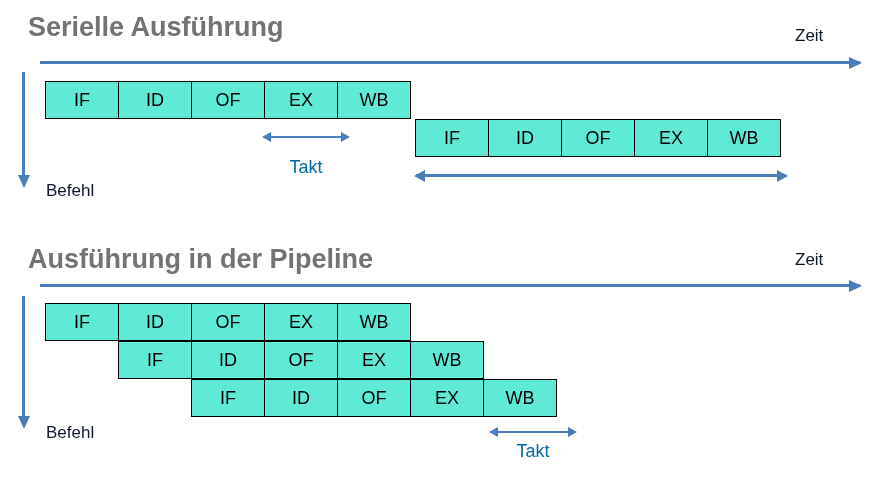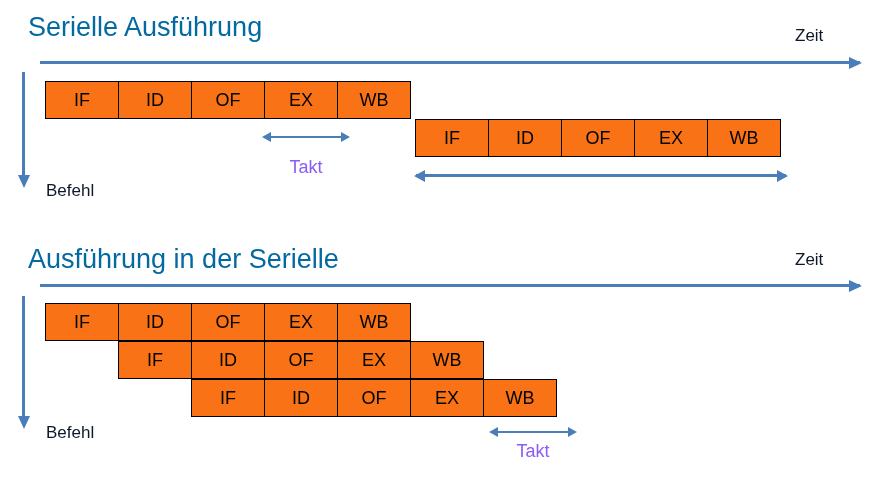--- a/index.html
+++ b/index.html
@@ -16,22 +16,22 @@
     color: #000000;
   }
   .section {
     position: absolute;
     left: 0;
     width: 887px;
   }
   .title {
     position: absolute;
     font-size: 27px;
-    font-weight: 400;
-    color: #0369a1;
+    font-weight: 700;
+    color: #737373;
     white-space: nowrap;
     letter-spacing: 0px;
   }
   .axis-label {
     position: absolute;
     font-size: 17px;
     color: #0f172a;
     white-space: nowrap;
   }
   
@@ -109,33 +109,33 @@
     border-right-width: 9px;
   }
   .measure-arrow.thin::after {
     border-top-width: 5px;
     border-bottom-width: 5px;
     border-left-width: 9px;
   }
   .measure-caption {
     position: absolute;
     font-size: 18px;
-    color: #8b5cf6;
+    color: #0369a1;
     white-space: nowrap;
     text-align: center;
   }
   
   .stage-row {
     position: absolute;
     display: flex;
   }
   .stage-cell {
     box-sizing: border-box;
     border: 1px solid #000000;
-    background: #f97316;
+    background: #5eead4;
     display: flex;
     align-items: center;
     justify-content: center;
     font-size: 18px;
     color: #000000;
     margin-left: -1px;
   }
   .stage-cell:first-child {
     margin-left: 0;
   }
@@ -173,21 +173,21 @@
 
   <div class="measure-arrow thin" style="left:264px; top:136px; width:84px;"></div>
   <div class="measure-caption" style="left:264px; top:157px; width:84px;">Takt</div>
 
   <div class="measure-arrow" style="left:416px; top:174px; width:370px;"></div>
 
 </div>
 
 <div class="section" style="top:240px;height:243px;">
 
-  <div class="title" style="left:28px; top:4px;">Ausführung in der Serielle</div>
+  <div class="title" style="left:28px; top:4px;">Ausführung in der Pipeline</div>
 
   <div class="axis-label" style="left:795px; top:10px;">Zeit</div>
 
   <div class="time-axis" style="left:40px; top:44px; width:820px;"></div>
 
   <div class="instr-axis" style="left:22px; top:56px; height:122px;"></div>
 
   <div class="axis-label" style="left:46px; top:183px;">Befehl</div>
 
   <div class="stage-row" style="left:45px; top:63px;">

